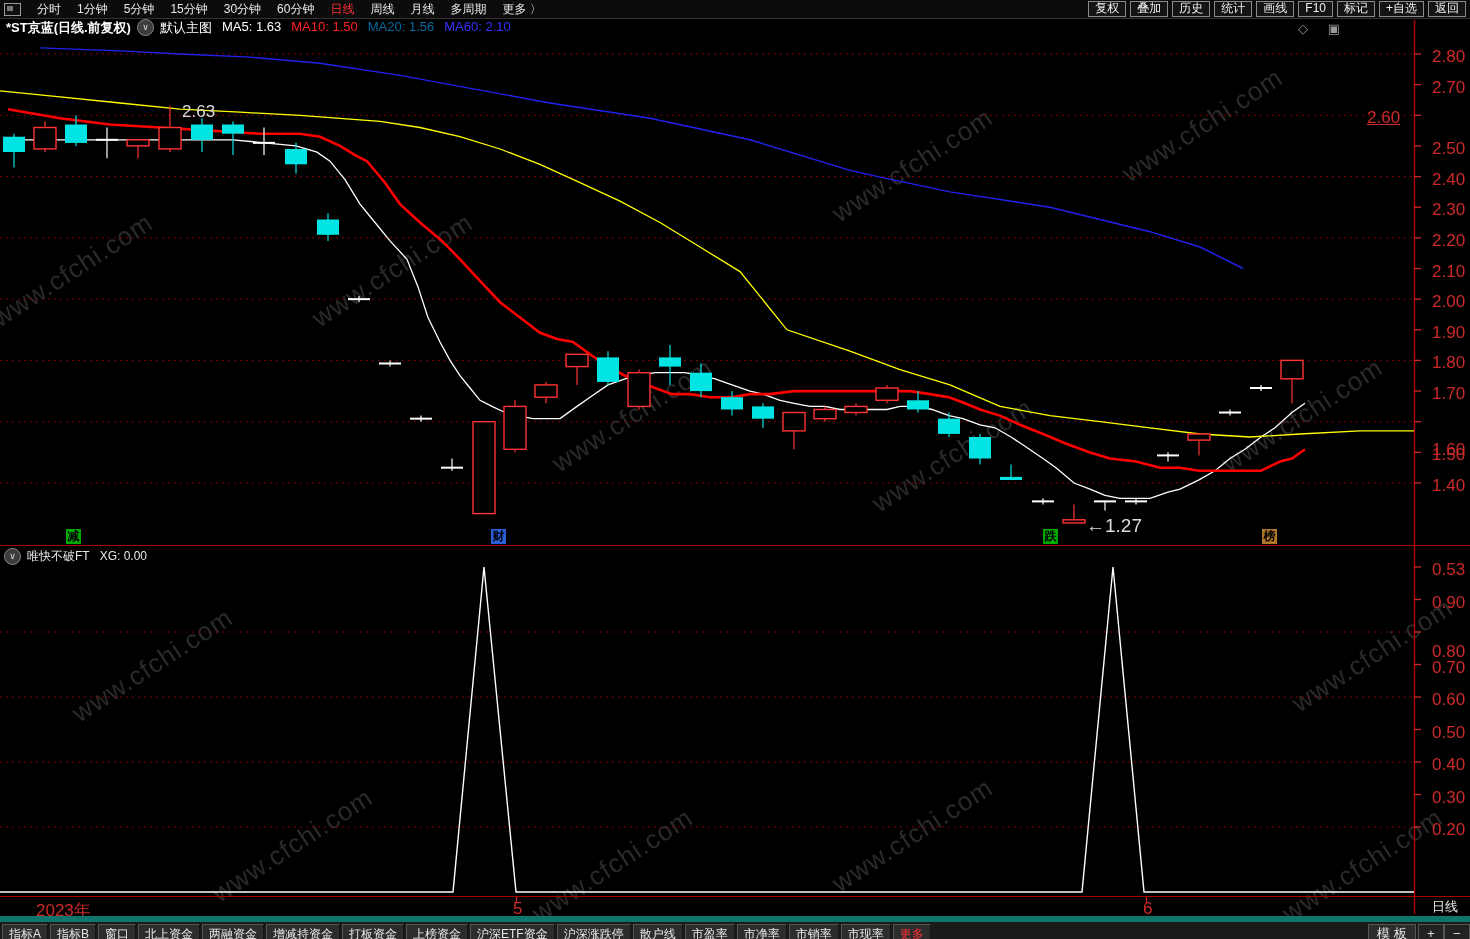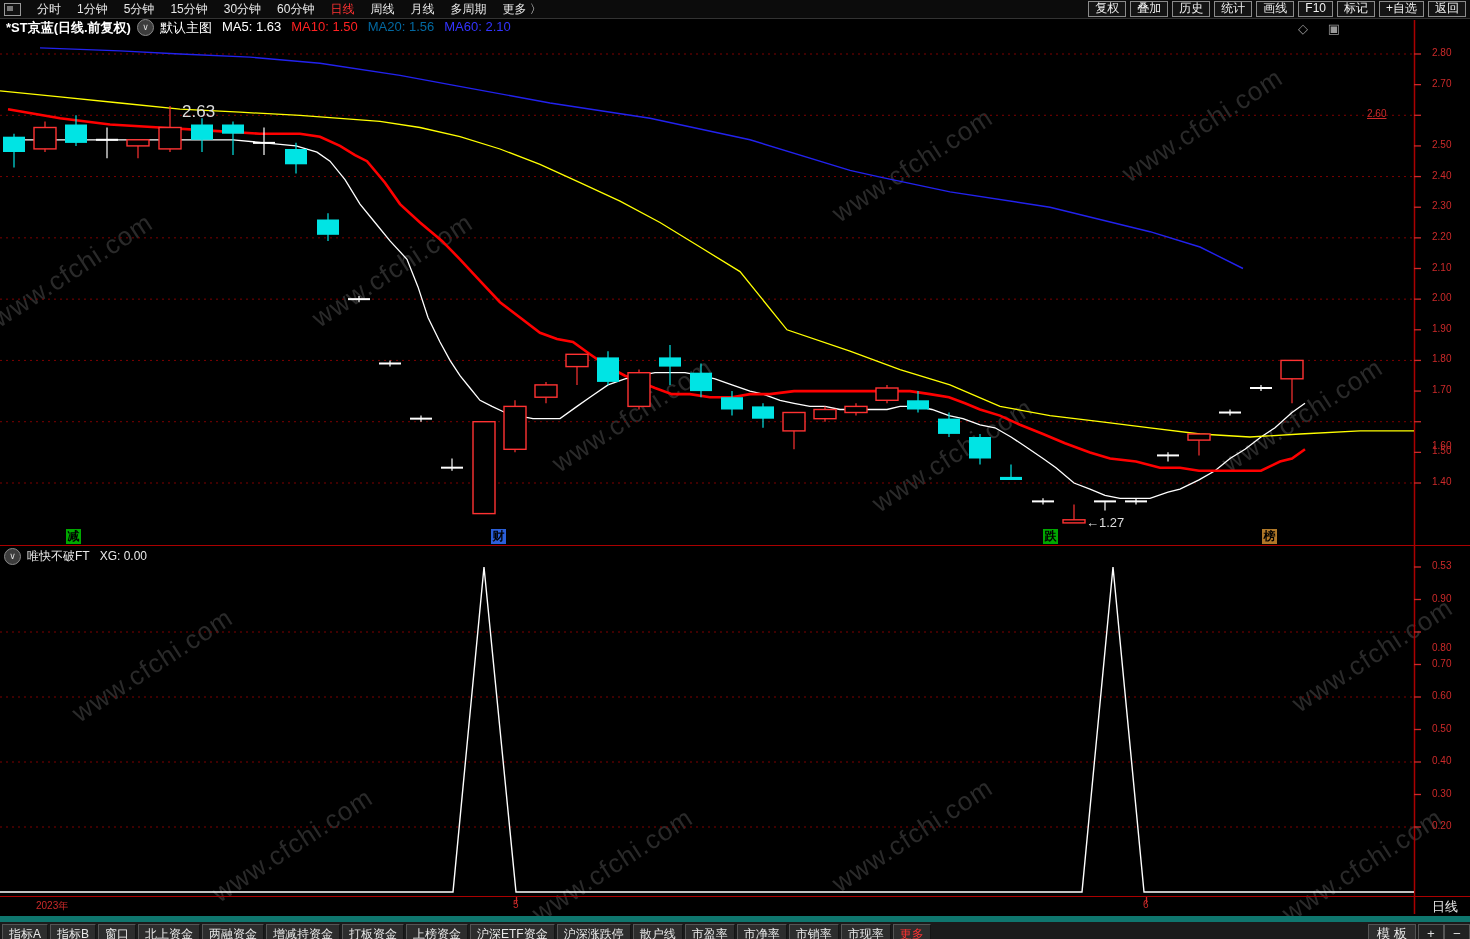--- a/index.html
+++ b/index.html
@@ -44,21 +44,21 @@
   .toolbar{position:absolute;left:0;top:916px;width:1470px;height:23px;background:#1b1b1b;
            border-top:6px solid #0f766e;z-index:5;display:flex;align-items:center;font-size:12px;}
   .tb-tab{background:#2d2d2d;border:1px solid #555;border-bottom-color:#151515;border-right-color:#151515;
           color:#e8e8e8;padding:2px 6px;margin-left:2px;line-height:14px;}
   .tb-tab.red{color:#ff3232;}
   .tb-spacer{flex:1;}
   .tpl-btn{background:#2d2d2d;border:1px solid #555;color:#e8e8e8;padding:2px 8px;margin-right:2px;line-height:14px;}
   .pm-btn{width:26px;text-align:center;background:#222;border:1px solid #555;color:#ddd;
           padding:2px 0;line-height:14px;}
   .period-lbl{position:absolute;right:12px;top:898px;color:#e8e8e8;font-size:13px;z-index:5;}
-  .axis-num{font-size:10px;color:#cc2a2a;}
+  .axis-num{font-size:17px;color:#cc2a2a;}
   .badge{width:15px;height:15px;font-size:12px;line-height:15px;text-align:center;color:#000;font-weight:bold;}
 </style>
 </head>
 <body>
 
 <div class="page">
 
   <div id="wm">
       <span class="wmark" style="left: -20px; top: 255px;">www.cfchi.com</span>
       <span class="wmark" style="left: 300px; top: 255px;">www.cfchi.com</span>
@@ -230,21 +230,21 @@
       <div class="ovl axis-num" style="left: 1432px; top: 657.5px;">0.70</div>
       <div class="ovl axis-num" style="left: 1432px; top: 690px;">0.60</div>
       <div class="ovl axis-num" style="left: 1432px; top: 722.5px;">0.50</div>
       <div class="ovl axis-num" style="left: 1432px; top: 755px;">0.40</div>
       <div class="ovl axis-num" style="left: 1432px; top: 787.5px;">0.30</div>
       <div class="ovl axis-num" style="left: 1432px; top: 820px;">0.20</div>
       <div class="ovl axis-num" style="left: 36px; top: 899px; color: rgb(204, 42, 42);">2023年</div>
       <div class="ovl axis-num" style="left: 513px; top: 899px; color: rgb(204, 42, 42);">5</div>
       <div class="ovl axis-num" style="left: 1143px; top: 899px; color: rgb(204, 42, 42);">6</div>
       <div class="ovl axis-num" style="left: 182px; top: 102px; color: rgb(221, 221, 221); font-size: 17px;">2.63</div>
-      <div class="ovl axis-num" style="left: 1086px; top: 515px; color: rgb(221, 221, 221); font-size: 13px;">←1.27</div>
+      <div class="ovl axis-num" style="left: 1086px; top: 515px; color: rgb(221, 221, 221); font-size: 19px;">←1.27</div>
       <div class="ovl badge" style="left: 66px; top: 529px; background: rgb(0, 168, 0);">减</div>
       <div class="ovl badge" style="left: 491px; top: 529px; background: rgb(43, 95, 217);">财</div>
       <div class="ovl badge" style="left: 1043px; top: 529px; background: rgb(0, 168, 0);">跌</div>
       <div class="ovl badge" style="left: 1262px; top: 529px; background: rgb(176, 120, 40);">榜</div>
     </div>
 
   <div class="menubar">
     <span class="app-icon"></span>
     <div id="menu-left" style="display:flex;">
         <span class="menu-item">分时</span>

